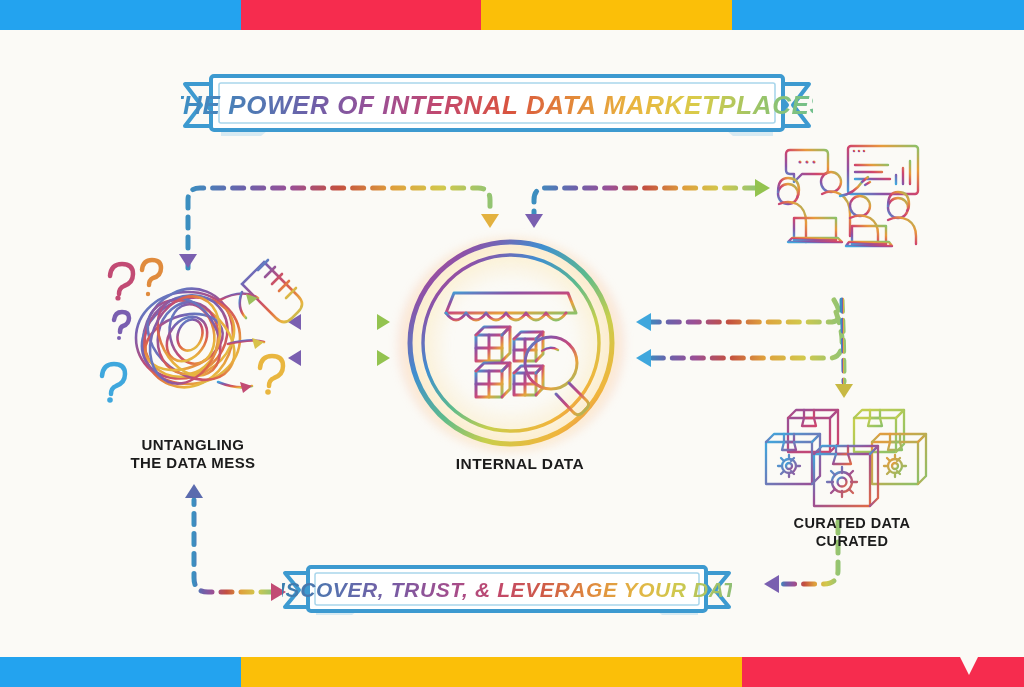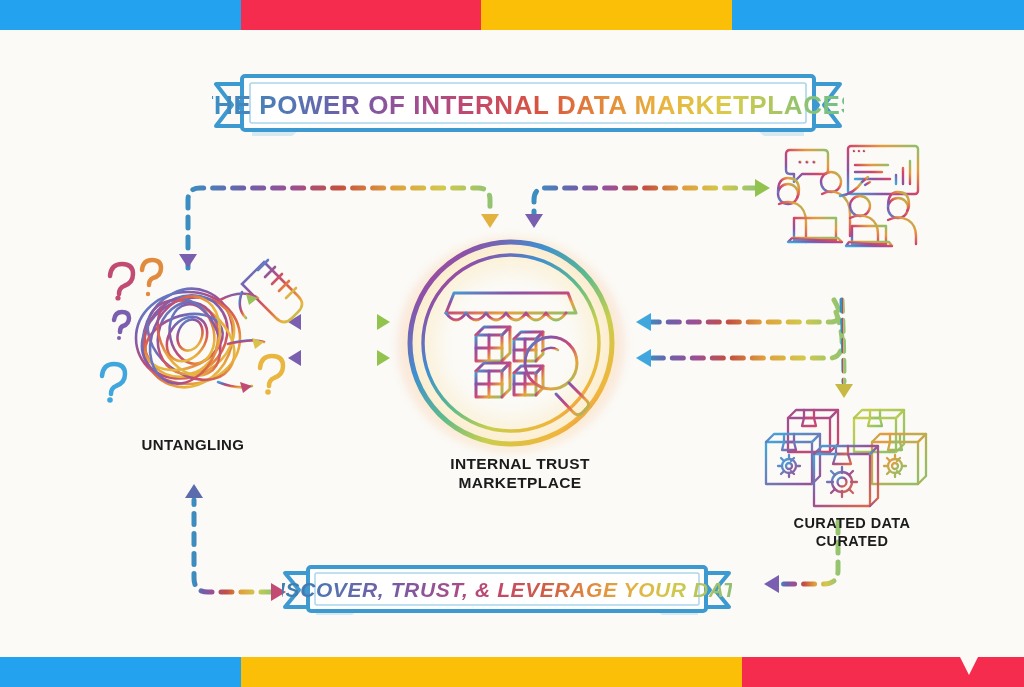--- a/index.html
+++ b/index.html
@@ -38,21 +38,21 @@
     top: 0; left: 0; width: 100%; height: 100%;
     display: flex; align-items: center; justify-content: center;
     font-weight: bold;
     letter-spacing: 0.6px;
     white-space: nowrap;
     background-clip: text;
     -webkit-background-clip: text;
     color: transparent;
   }
 
-  #title-ribbon { left: 212px; top: 74px; width: 632px; height: 62px; }
+  #title-ribbon { left: 181px; top: 74px; width: 632px; height: 62px; font-style: italic; }
   #title-ribbon .ribbon-text {
     font-size: 26px;
     background-image: linear-gradient(90deg,
       #3d8fc4 0%, #4f7ab4 11%, #6f5fa8 21%, #9a4f96 31%,
       #c2486f 41%, #d9543f 52%, #e3893a 62%, #e9b63f 72%,
       #d8cc4a 82%, #98c46a 92%, #6fbf8c 100%);
   }
 
   #bottom-ribbon { left: 282px; top: 565px; width: 450px; height: 50px; }
   #bottom-ribbon .ribbon-text {
@@ -480,25 +480,25 @@
           <circle cx="84" cy="78" r="10"></circle>
           <circle cx="84" cy="78" r="4.5"></circle>
           <path d="M84 63 v6 M84 87 v6 M69 78 h6 M93 78 h6 M73 67 l4 4 M95 67 l-4 4 M73 89 l4 -4 M95 89 l-4 -4"></path>
         </g>
       </g>
     </svg>
   </div>
 
   <div class="node-label" id="label-mess">
     <div>UNTANGLING</div>
+    <div>THE DATA MESS</div>
   </div>
 
   <div class="node-label" id="label-center">
-    <div>INTERNAL TRUST</div>
-    <div>MARKETPLACE</div>
+    <div>INTERNAL DATA</div>
   </div>
 
 
   <div class="node-label" id="label-products">
     <div>CURATED DATA</div>
     <div>CURATED</div>
   </div>
 
 </div>
 

